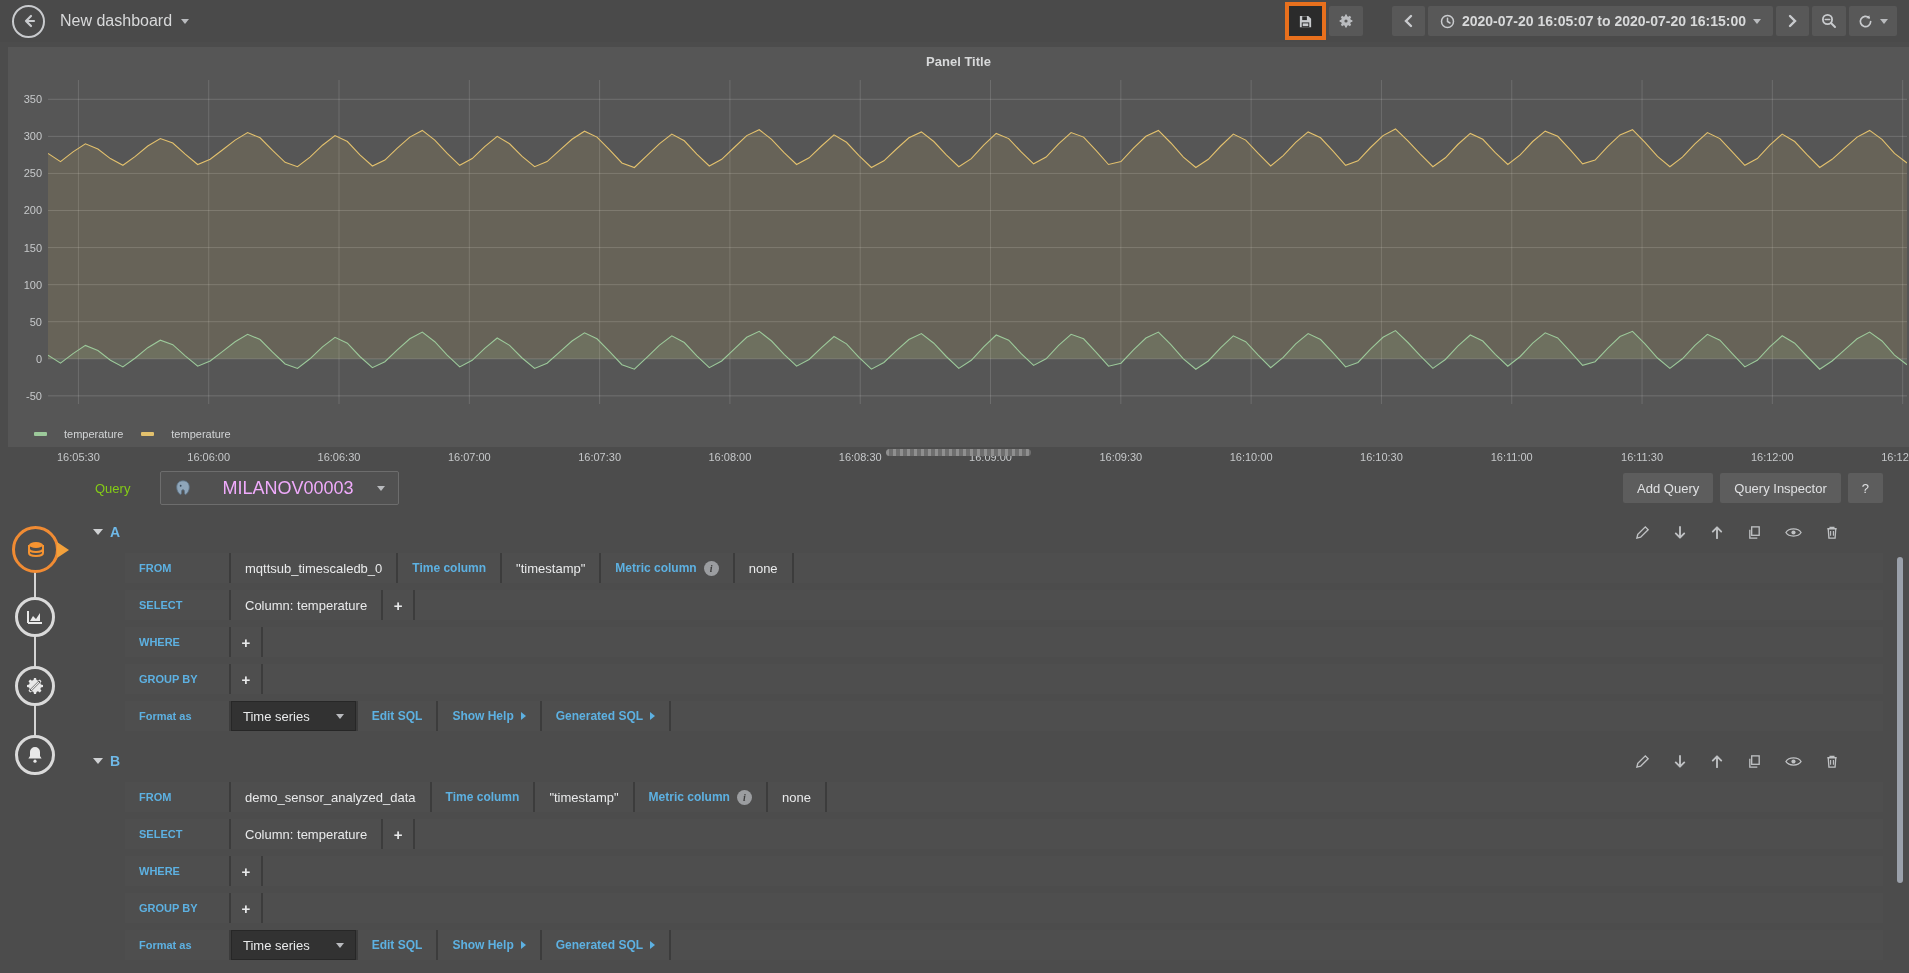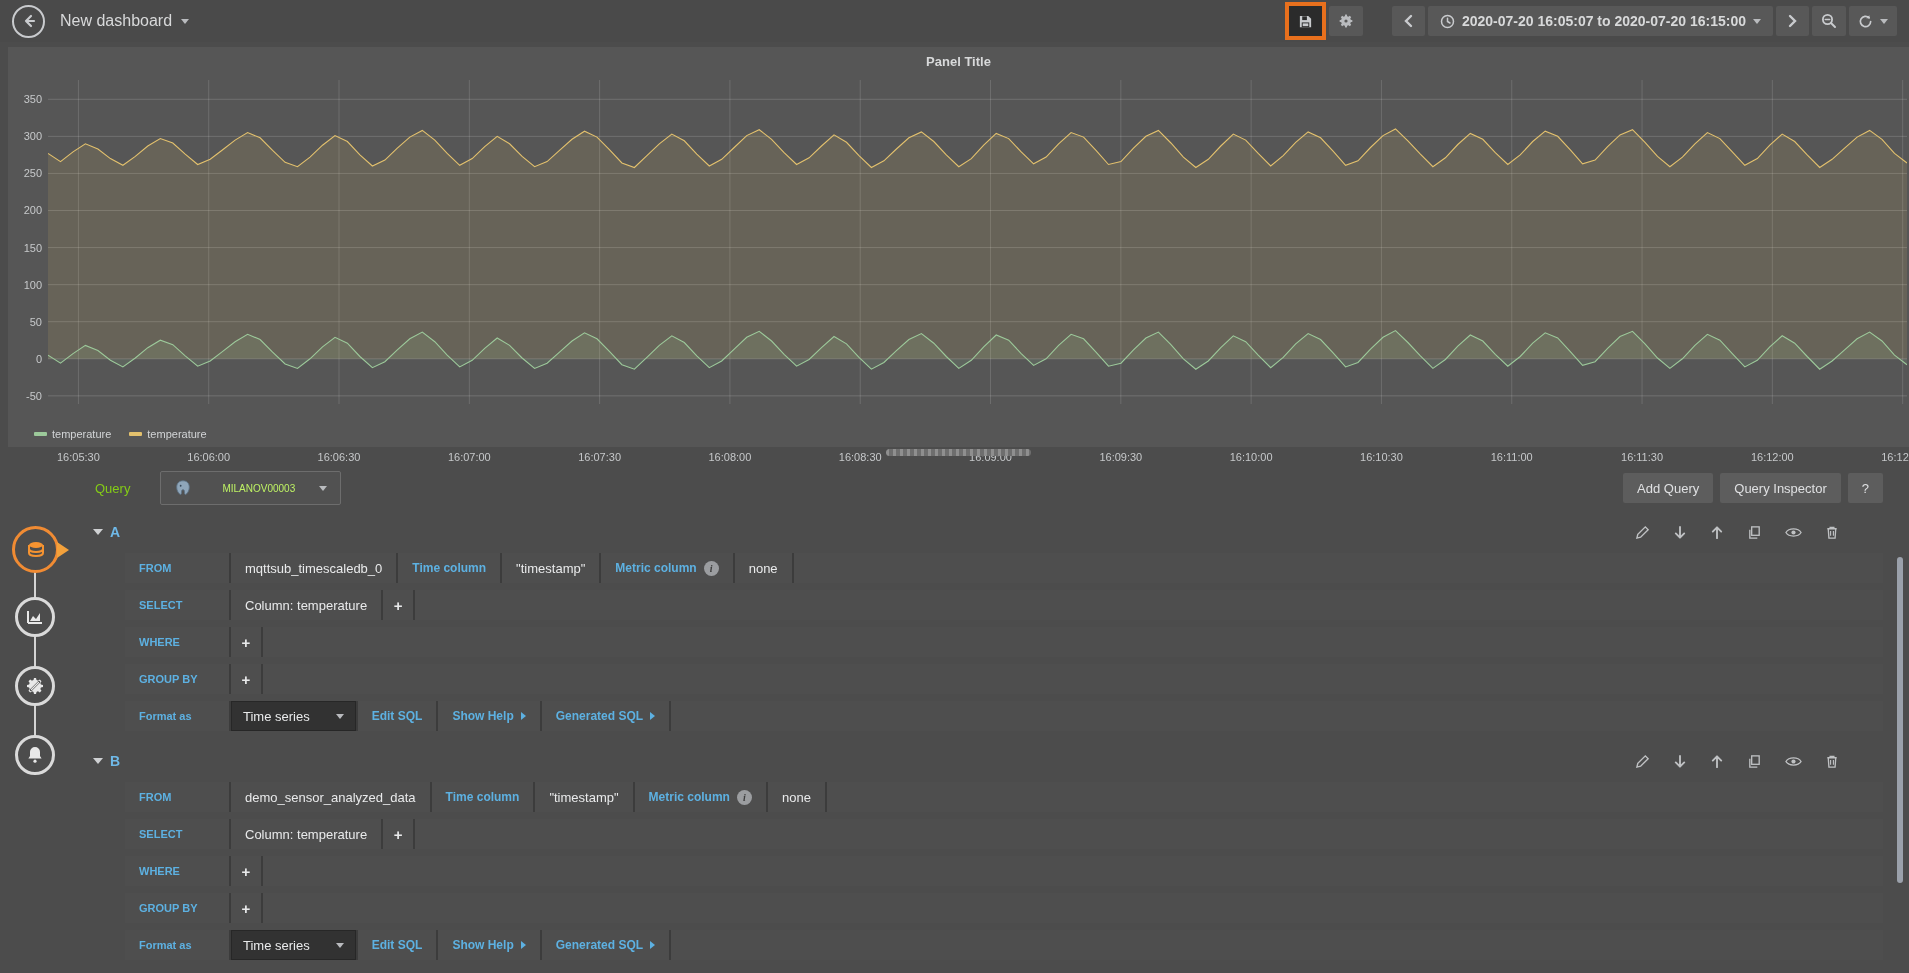--- a/index.html
+++ b/index.html
@@ -32,42 +32,42 @@
   .panel { position:absolute; left:8px; top:47px; width:1901px; height:400px; background:#565656; }
   .panel-title { position:absolute; top:7px; left:0; right:0; text-align:center;
     font-size:13px; font-weight:bold; color:#d8d9da; cursor:pointer; }
   .plot-wrap { position:absolute; left:40px; top:33px; width:1859px; height:324px; }
   .plot-wrap svg { width:100%; height:100%; }
   .yaxis { position:absolute; left:0; top:33px; width:34px; height:324px; }
   .ylabel { position:absolute; right:0; width:34px; text-align:right; font-size:11px; color:#c6c8ca; }
   .xlabels { position:absolute; left:40px; top:360px; width:1859px; height:15px;margin-top:44px; }
   .xlabel { position:absolute; width:70px; text-align:center; font-size:11px; color:#c6c8ca; top:0; }
   .legend { position:absolute; left:26px; top:381px; display:flex; gap:18px; align-items:center; }
-  .legend-item { display:flex; align-items:center; gap:5px; font-size:11px; color:#d2d4d6; cursor:pointer; }
+  .legend-item { display:flex; align-items:center; gap:17px; font-size:11px; color:#d2d4d6; cursor:pointer; }
   .legend-swatch { width:13px; height:4px; border-radius:1px; }
   .drag-handle { position:absolute; left:886px; top:449px; width:145px; height:7px; border-radius:4px;
     background:repeating-linear-gradient(90deg,#8f8f8f 0 3px,#6e6e6e 3px 7px); cursor:row-resize; }
 
   
   .side-rail { position:absolute; left:0; top:460px; width:74px; height:513px; }
   .rail-line { position:absolute; left:34px; top:90px; width:2px; height:206px; background:#d4d4d4; }
   .tab { position:absolute; left:15px; width:40px; height:40px; border:3px solid #dadada; border-radius:50%;
     background:#4c4c4c; display:flex; align-items:center; justify-content:center; cursor:pointer; z-index:2; }
   .tab-active { left:12px; width:47px; height:47px; border:3px solid #f08b33;
     background:#4c4c4c; }
   .tab-active::after { content:""; position:absolute; right:-13px; top:50%; margin-top:-8px;
     border-top:8px solid transparent; border-bottom:8px solid transparent; border-left:12px solid #f3a13b; }
 
   
   .qcard { position:absolute; left:85px; top:470px; width:1798px; }
   .qheader { display:flex; align-items:center; height:36px; margin-bottom:12px; }
   .qtitle { font-size:13px; color:#84cc16; margin:0 30px 0 10px; }
   .ds-picker { display:flex; align-items:center; gap:10px; height:34px; padding:0 13px;
     border:1px solid #6d6d6d; border-radius:2px; background:#515151; min-width:172px; cursor:pointer; }
-  .ds-name { font-size:10px; color:#bef264; margin-right:14px;padding-left:20px; }
+  .ds-name { font-size:18px; color:#f0abfc; margin-right:14px;padding-left:20px; }
   .qheader-right { margin-left:auto; display:flex; gap:7px; align-items:center; }
   .gbtn { height:30px; padding:0 14px; background:#5d5d5d; border-radius:2px; font-size:13px;
     color:#dfe0e2; display:flex; align-items:center; cursor:pointer; }
 
   .qblock { margin-bottom:16px; }
   .qblock-header { height:28px; display:flex; align-items:center; padding:0 6px; }
   .qcaret { width:0; height:0; border-left:5px solid transparent; border-right:5px solid transparent;
     border-top:6px solid #cfd1d3; margin:0 7px 0 2px; cursor:pointer; }
   .qletter { font-size:14px; font-weight:bold; color:#6fb9e8; }
   .qblock-icons { margin-left:auto; display:flex; gap:23px; margin-right:38px; align-items:center; }

